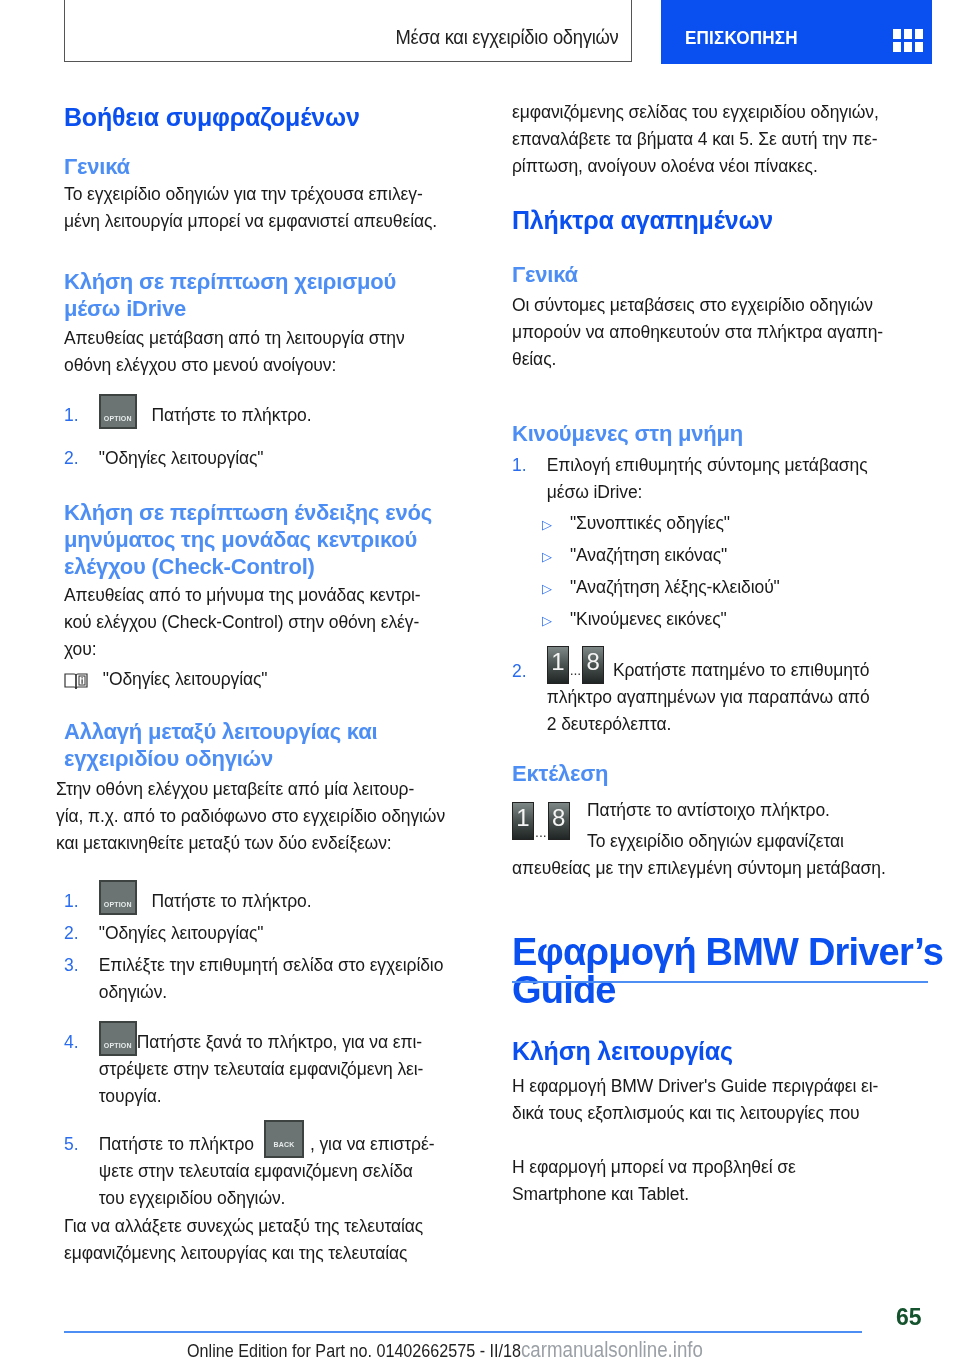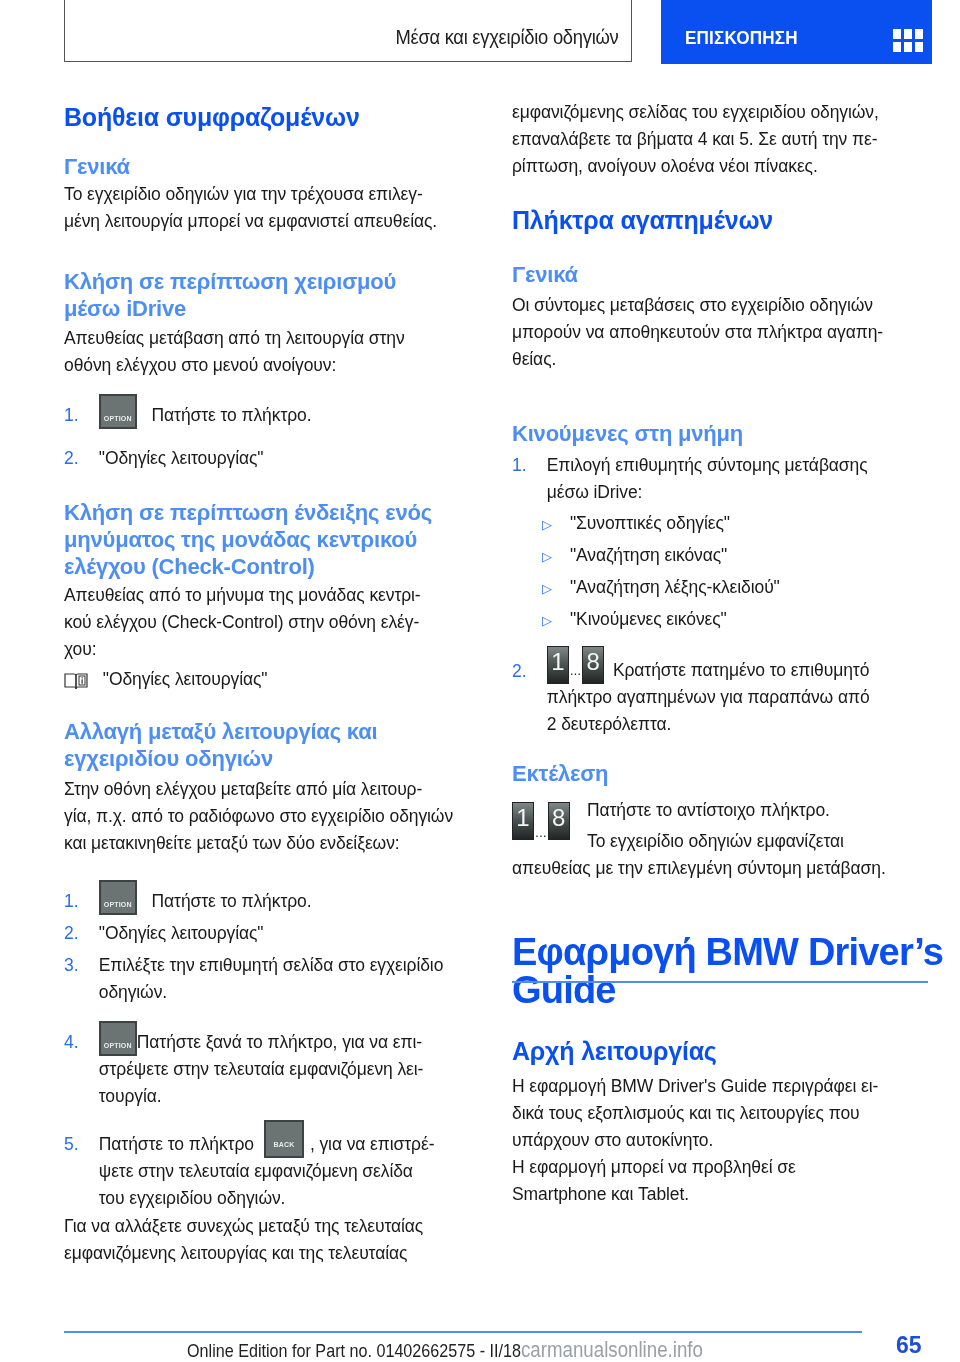--- a/index.html
+++ b/index.html
@@ -48,21 +48,21 @@
   }
   .fav span {
     position:absolute; left:0; right:0; top:1px; text-align:center; color:#f4f4f4;
     font-size:24px; line-height:28px;
   }
   .dots { display:inline-block; font-size:14px; color:#333; vertical-align:bottom; margin:0 1px; }
   .tri { color:#2a6cf0; font-size:13px; display:inline-block; width:28px; }
   .book-icon { display:inline-block; width:24px; height:18px; position:relative; vertical-align:middle; }
   .rule { position:absolute; left:512px; top:981px; width:416px; height:2px; background:#4d8ef5; }
   .foot-rule { position:absolute; left:64px; top:1331px; width:798px; height:2px; background:#4d8ef5; }
-  .pgnum { position:absolute; left:896px; top:1332px; font-size:23px; font-weight:bold; color:#1d4ed8; }
+  .pgnum { position:absolute; left:896px; top:1304px; font-size:23px; font-weight:bold; color:#14532d; }
   .foot-text {
     position:absolute; left:187px; top:1337px; font-size:19px; color:#222;
     transform:scaleX(0.85); transform-origin:left center; white-space:nowrap;
   }
   .foot-text .wm { color:#9aa0a6; font-size:22px; }
   .link { color:#2a6cf0; }
 </style>
 </head>
 <body>
 
@@ -129,21 +129,21 @@
         <rect x="17.5" y="7.3" width="1.2" height="4.5" fill="#333"></rect>
       </svg>
     </span>
     <span style="margin-left:10px">"Οδηγίες λειτουργίας"</span>
   </div>
 
   <div class="abs h2" style="left:64px;top:718px">
     <div>Αλλαγή μεταξύ λειτουργίας και</div>
     <div>εγχειριδίου οδηγιών</div>
   </div>
-  <div class="abs p" style="left:64px;top:776px">
+  <div class="abs p" style="left:56px;top:776px">
     <div>Στην οθόνη ελέγχου μεταβείτε από μία λειτουρ-</div>
     <div>γία, π.χ. από το ραδιόφωνο στο εγχειρίδιο οδηγιών</div>
     <div>και μετακινηθείτε μεταξύ των δύο ενδείξεων:</div>
   </div>
 
   <div class="abs p" style="left:64px;top:888px">
     <span class="num" style="width:30px">1.</span>
     <span class="key" style="margin-top:-14px"><span>OPTION</span></span>
     <span style="margin-left:10px">Πατήστε το πλήκτρο.</span>
   </div>
@@ -235,25 +235,24 @@
   <div class="abs p" style="left:587px;top:797px">Πατήστε το αντίστοιχο πλήκτρο.</div>
   <div class="abs p" style="left:587px;top:828px">Το εγχειρίδιο οδηγιών εμφανίζεται</div>
   <div class="abs p" style="left:512px;top:855px">απευθείας με την επιλεγμένη σύντομη μετάβαση.</div>
 
   <div class="abs big" style="left:512px;top:933px">
     <div>Εφαρμογή BMW Driver’s</div>
     <div>Guide</div>
   </div>
   <div class="rule"></div>
 
-  <div class="abs h1" style="left:512px;top:1037px">Αρχή λειτουργίας</div>
+  <div class="abs h1" style="left:512px;top:1037px">Κλήση λειτουργίας</div>
   <div class="abs p" style="left:512px;top:1073px">
     <div>Η εφαρμογή BMW Driver's Guide περιγράφει ει-</div>
     <div>δικά τους εξοπλισμούς και τις λειτουργίες που</div>
-    <div>υπάρχουν στο αυτοκίνητο.</div>
   </div>
   <div class="abs p" style="left:512px;top:1154px">
     <div>Η εφαρμογή μπορεί να προβληθεί σε</div>
     <div>Smartphone και Tablet.</div>
   </div>
 </div>
 
 <div class="pgnum">65</div>
 <div class="foot-rule"></div>
 <div class="foot-text">

